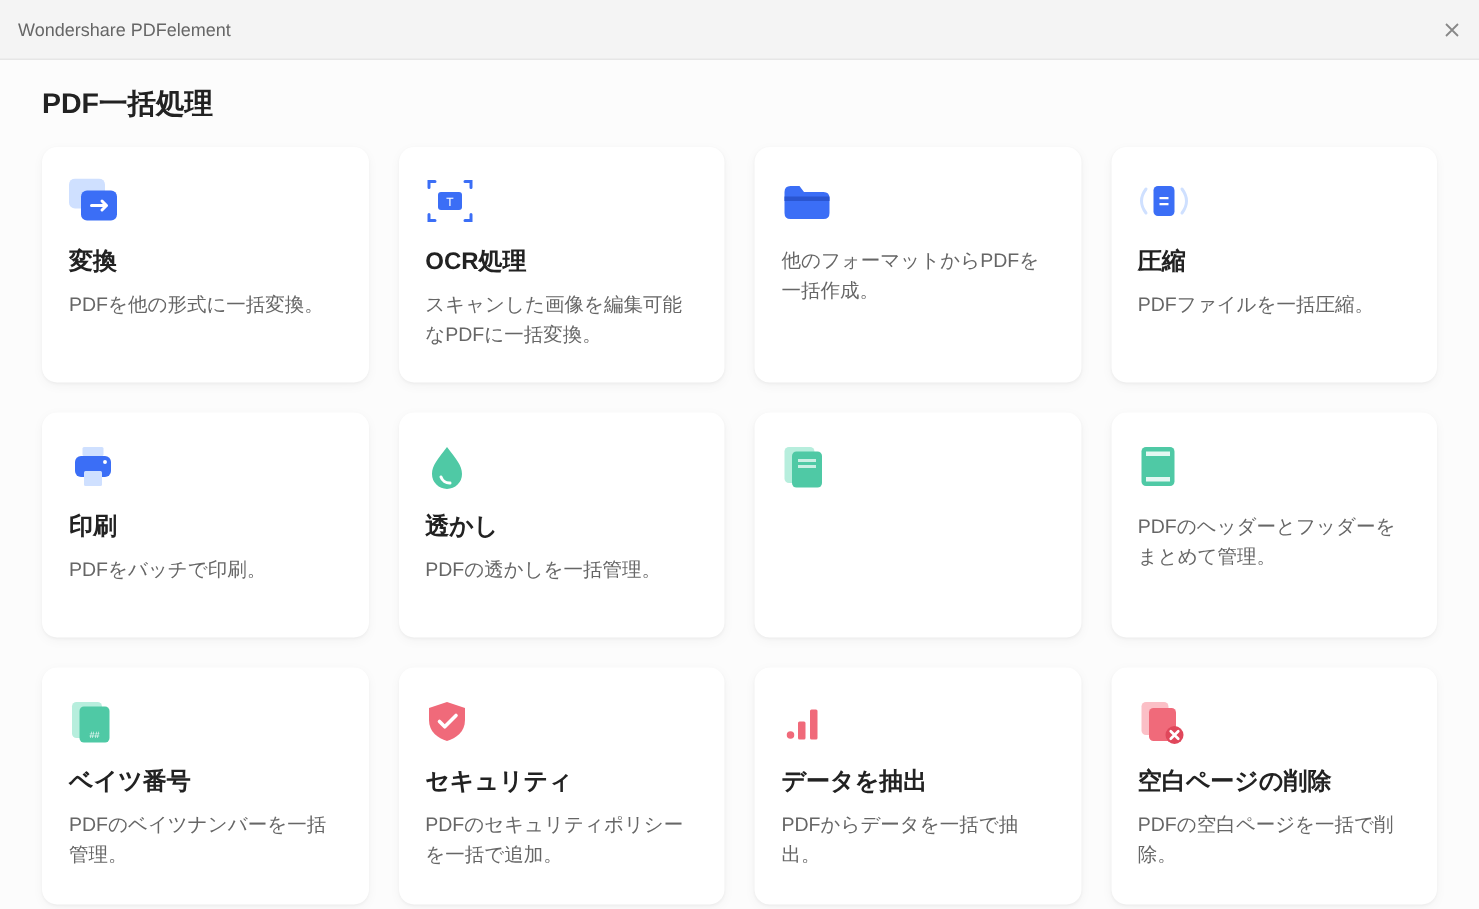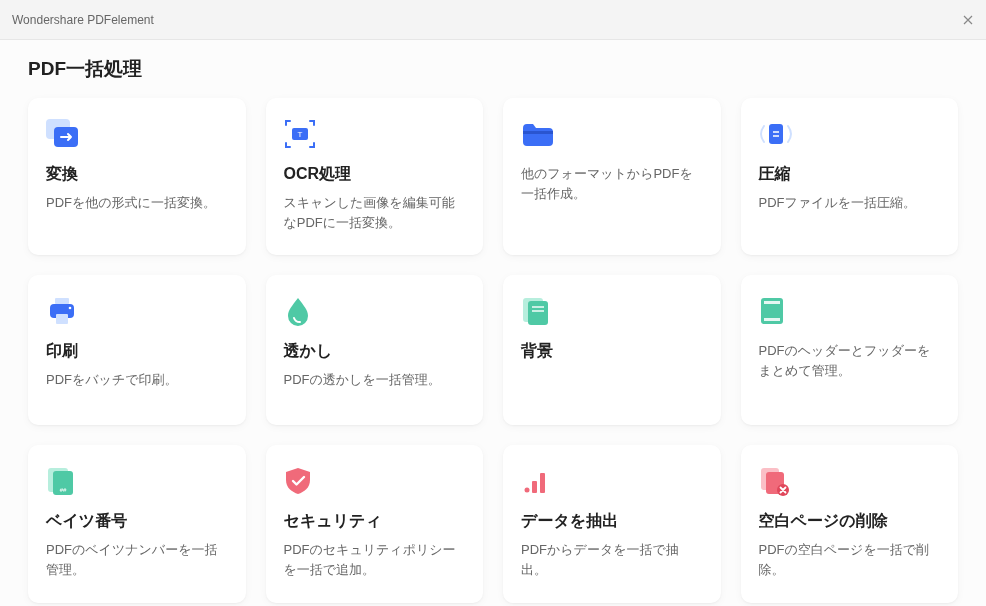--- a/index.html
+++ b/index.html
@@ -161,21 +161,20 @@
 
     <div class="card">
       <div class="icon-wrap">
         <svg width="30" height="30" viewBox="0 0 30 30">
           <rect x="2" y="2" width="20" height="24" rx="3" fill="#b7eedd"></rect>
           <rect x="7" y="5" width="20" height="24" rx="3" fill="#4fc9a5"></rect>
           <rect x="11" y="10" width="12" height="2" fill="#fff" opacity="0.7"></rect>
           <rect x="11" y="14" width="12" height="2" fill="#fff" opacity="0.7"></rect>
         </svg>
       </div>
-      <div class="card-title">背景</div>
     </div>
 
     <div class="card">
       <div class="icon-wrap">
         <svg width="26" height="30" viewBox="0 0 26 30">
           <rect x="2" y="2" width="22" height="26" rx="3" fill="#4fc9a5"></rect>
           <rect x="5" y="5" width="16" height="3" fill="#fff" opacity="0.85"></rect>
           <rect x="5" y="22" width="16" height="3" fill="#fff" opacity="0.85"></rect>
         </svg>
       </div>

